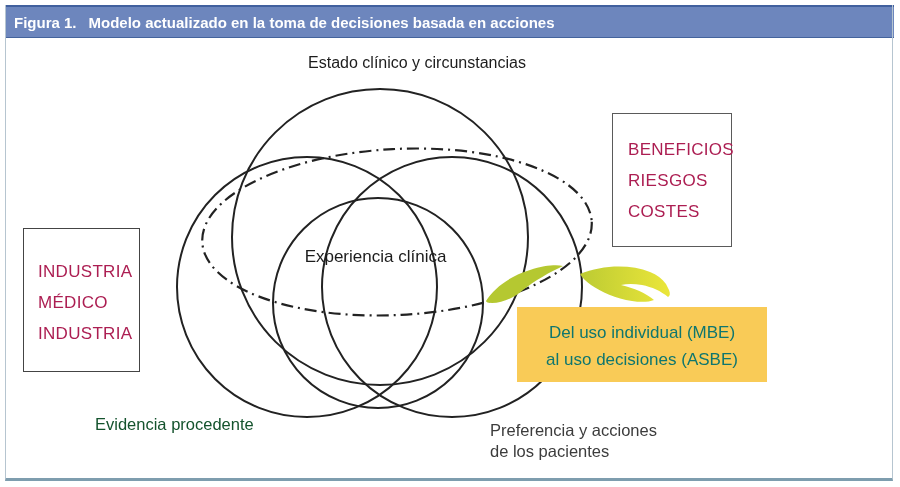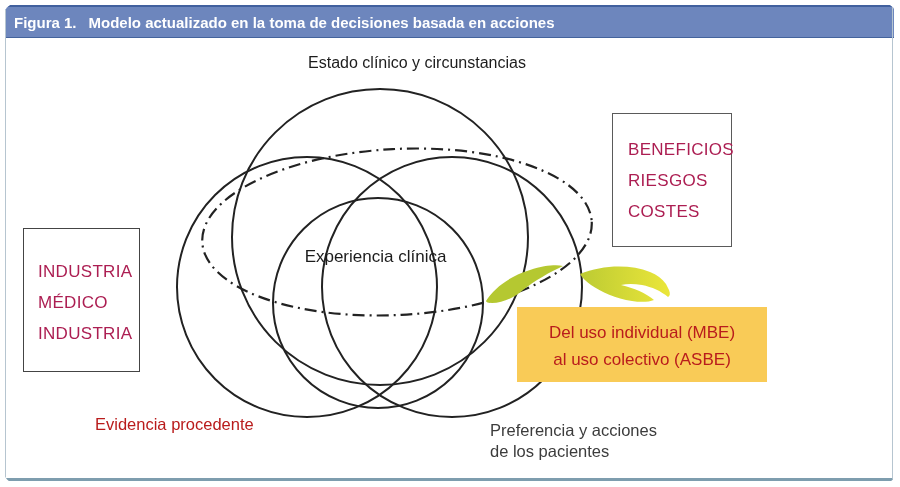--- a/index.html
+++ b/index.html
@@ -1,18 +1,18 @@
 <!DOCTYPE html>
 <html><head>
 <meta charset="utf-8">
 <style>
   html,body{margin:0;padding:0;background:#ffffff;}
   .figure{
     position:relative;width:900px;height:487px;background:#ffffff;
-    font-family:"Liberation Sans",sans-serif;overflow:hidden;border-radius:25px;
+    font-family:"Liberation Sans",sans-serif;overflow:hidden;
   }
   .frame{
     position:absolute;left:5px;top:5px;width:888px;height:476px;
     border-left:1px solid #b6c5d0;border-right:1px solid #b6c5d0;
     border-bottom:3px solid #7e9dae;box-sizing:border-box;pointer-events:none;
   }
   .header{
     position:absolute;left:5px;top:5px;width:889px;height:33px;
     background:#6d86bd;border-top:2px solid #41609e;border-bottom:1px solid #44639c;
     box-sizing:border-box;display:flex;align-items:center;
@@ -25,24 +25,24 @@
   .center-label{left:288px;top:247px;width:175px;text-align:center;font-size:17px;}
   .side-box{
     position:absolute;background:#ffffff;border:1px solid #5a5a5a;
     box-sizing:border-box;color:#ac1e52;font-size:17px;letter-spacing:0.3px;
   }
   .side-box .bline{display:block;line-height:31px;}
   .box-right{left:612px;top:113px;width:120px;height:134px;padding:20px 8px 0 15px;}
   .box-left{left:23px;top:228px;width:117px;height:144px;padding:27px 0 0 14px;border-color:#444;}
   .yellow-box{
     position:absolute;left:517px;top:307px;width:250px;height:75px;
-    background:#f9cb57;color:#b91c1c;font-size:17px;text-align:center;
+    background:#f9cb57;color:#0f766e;font-size:17px;text-align:center;
     box-sizing:border-box;padding-top:12px;line-height:27px;
   }
-  .bl-label{left:95px;top:412px;font-size:16.5px;line-height:25px;color:#b91c1c;}
+  .bl-label{left:95px;top:412px;font-size:16.5px;line-height:25px;color:#14532d;}
   .br-label{left:490px;top:420px;font-size:16.5px;line-height:21px;color:#3c3c3c;}
   svg.venn{position:absolute;left:0;top:0;pointer-events:none;}
 </style>
 </head>
 <body>
 
 <div class="figure">
 
   <div class="header">
     <span class="flabel">Figura 1.</span>
@@ -95,21 +95,21 @@
   </div>
 
   <div class="side-box box-left">
     <span class="bline">INDUSTRIA</span>
     <span class="bline">MÉDICO</span>
     <span class="bline">INDUSTRIA</span>
   </div>
 
   <div class="yellow-box">
     <div>Del uso individual (MBE)</div>
-    <div>al uso colectivo (ASBE)</div>
+    <div>al uso decisiones (ASBE)</div>
   </div>
 
   <div class="lbl bl-label">
     <div>Evidencia procedente</div>
   </div>
 
   <div class="lbl br-label">
     <div>Preferencia y acciones</div>
     <div>de los pacientes</div>
   </div>

